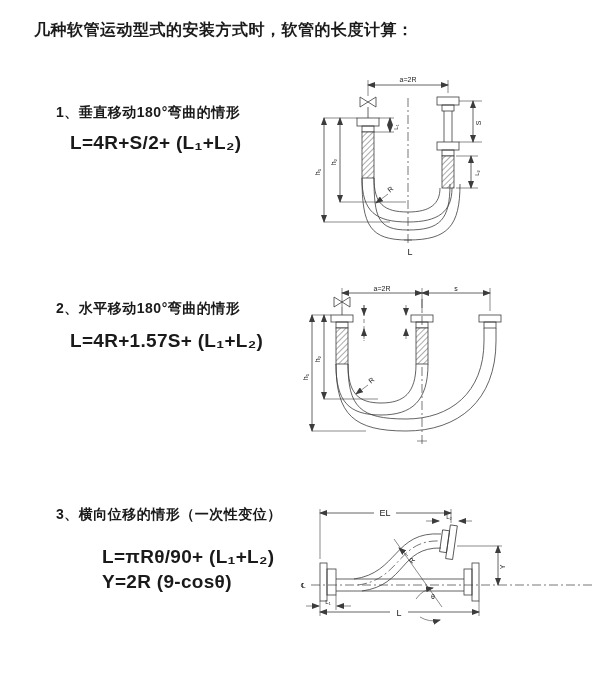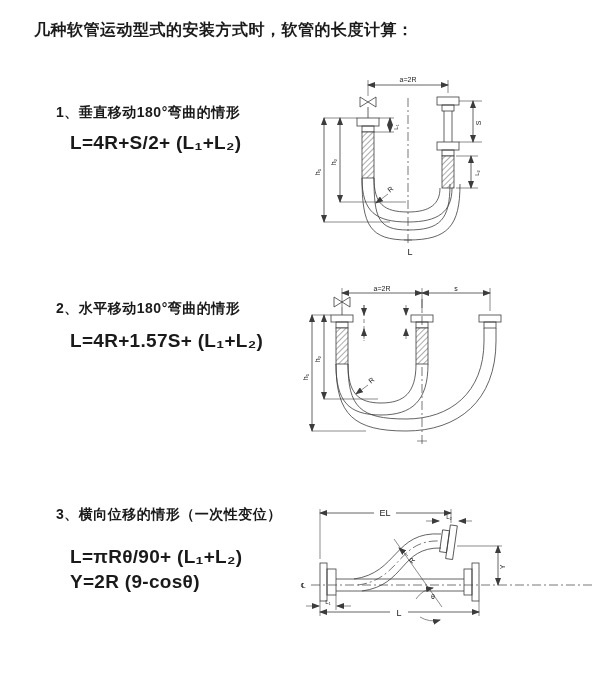--- a/index.html
+++ b/index.html
@@ -2,21 +2,21 @@
 <html><head>
 <meta charset="utf-8">
 <style>
   * { margin:0; padding:0; box-sizing:border-box; }
   html,body { width:600px; height:675px; background:#ffffff; overflow:hidden; }
   body { position:relative; font-family:"Liberation Sans","DejaVu Sans",sans-serif; color:#1a1a1a; }
   .doc-title { position:absolute; left:34px; top:20px; font-size:16px; font-weight:bold; letter-spacing:0.5px; }
   .sec-heading { position:absolute; font-size:14px; font-weight:bold; letter-spacing:0.5px;margin-left:12px; }
   .formulas { position:absolute; font-size:19px; font-weight:bold; letter-spacing:0.3px; }
   .formulas div { height:30px; line-height:20px; }
-  .formulas.tight div { height:25px; line-height:18px; }
+  .formulas.tight div { height:25px; line-height:18px;margin-left:32px; }
   .formulas.mid div { height:29px; line-height:20px; }
   svg.diagram { position:absolute; }
   svg.diagram * { vector-effect:none; }
   svg .ln { stroke:#3c3c3c; stroke-width:0.8; fill:none; }
   svg .thin { stroke:#3c3c3c; stroke-width:0.6; fill:none; }
   svg .cl { stroke:#3c3c3c; stroke-width:0.7; fill:none; stroke-dasharray:9 3 2 3; }
   svg .dsh { stroke:#3c3c3c; stroke-width:0.6; fill:none; stroke-dasharray:4 3; }
   svg text { fill:#222; stroke:none; font-family:"Liberation Sans","DejaVu Sans",sans-serif; }
   svg .dim { font-size:7px; }
   svg .dimsm { font-size:6px; }

